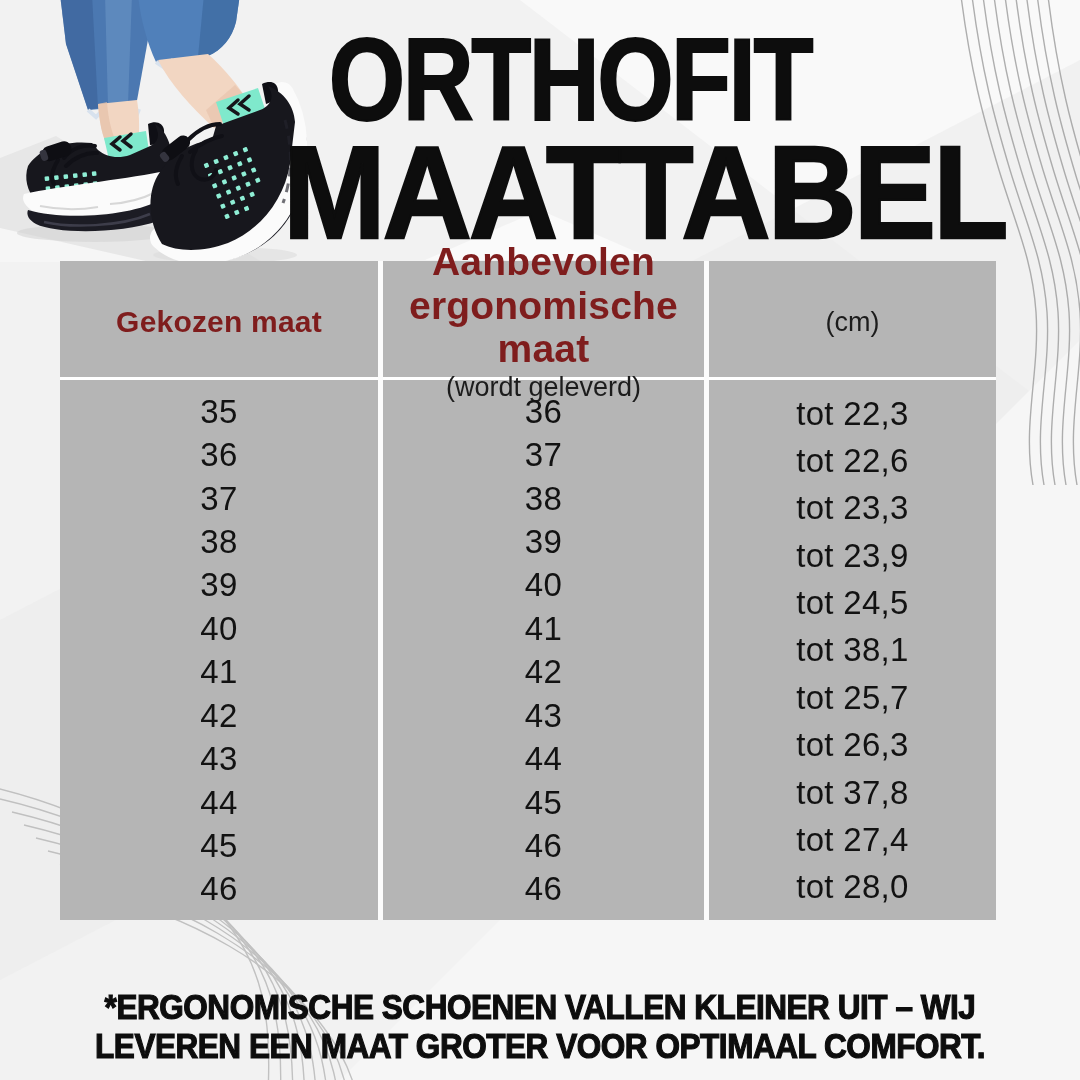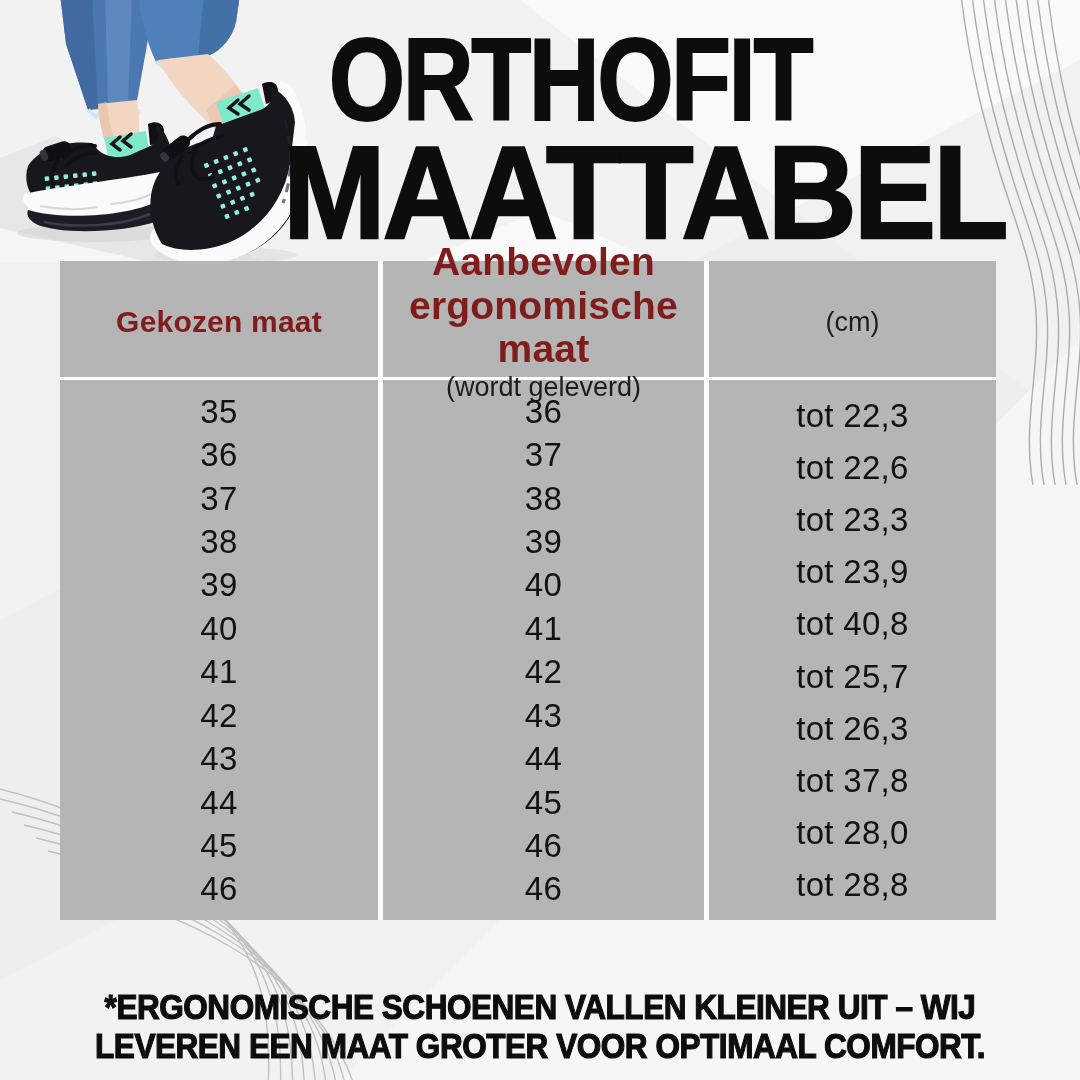--- a/index.html
+++ b/index.html
@@ -250,26 +250,27 @@
 
   <section class="col col-3">
     <header class="col-header">
       <div class="h-sub">(cm)</div>
     </header>
     <div class="col-rows">
       <div class="cell">tot 22,3</div>
       <div class="cell">tot 22,6</div>
       <div class="cell">tot 23,3</div>
       <div class="cell">tot 23,9</div>
-      <div class="cell">tot 40,8</div>
+      <div class="cell">tot 24,5</div>
+      <div class="cell">tot 38,1</div>
       <div class="cell">tot 25,7</div>
       <div class="cell">tot 26,3</div>
       <div class="cell">tot 37,8</div>
+      <div class="cell">tot 27,4</div>
       <div class="cell">tot 28,0</div>
-      <div class="cell">tot 28,8</div>
     </div>
   </section>
 
 </div>
 
 <footer class="footnote">
   <div class="footnote-text">*ERGONOMISCHE SCHOENEN VALLEN KLEINER UIT – WIJ LEVEREN EEN MAAT GROTER VOOR OPTIMAAL COMFORT.</div>
 </footer>
 
 </body></html>

